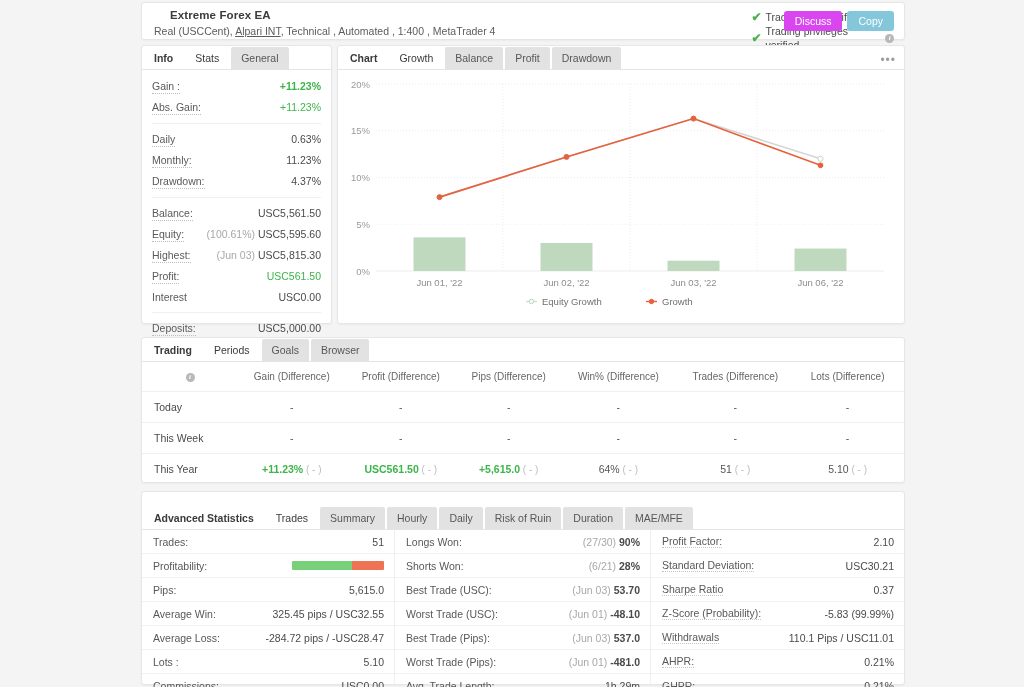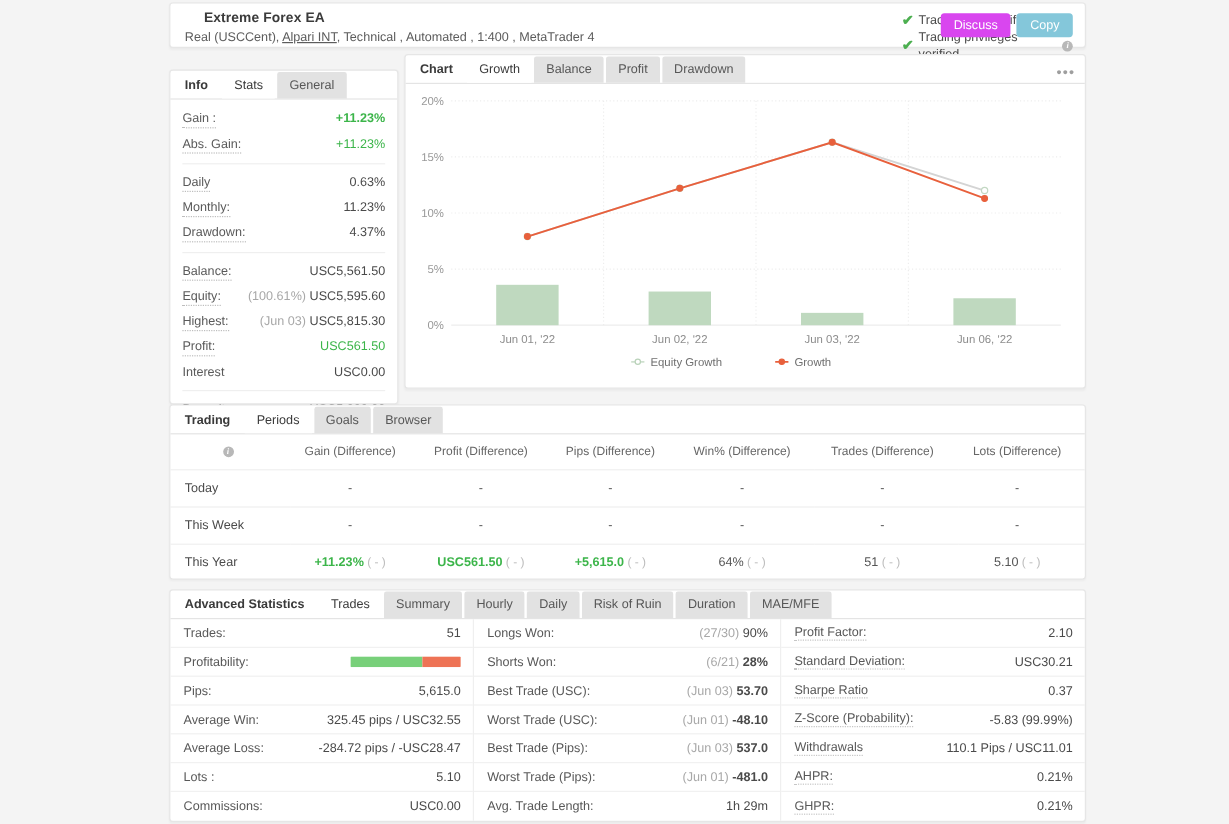--- a/index.html
+++ b/index.html
@@ -58,21 +58,21 @@
     background: #e2e2e2; color: #575757; margin-right: 2px;
     border-radius: 2px 2px 0 0; line-height: 14px;
   }
   .tab.active { background: #ffffff; color: #3a3a3a; }
   .tab.label { background: transparent; font-weight: bold; color: #3a3a3a; cursor: default; }
   .dots { margin-left: auto; color: #9e9e9e; font-size: 12px; letter-spacing: 1px; padding: 0 8px 2px 0; cursor: pointer; }
 
   
   .stats {
     position: absolute; left: 141px; top: 45px; width: 191px; height: 279px;
-    display: flex; flex-direction: column; margin-top: 13px;
+    display: flex; flex-direction: column;
   }
   .stats .tabbar { padding-top: 4px; height: 24px; }
   .stats-body { padding: 6px 10px 4px 10px; }
   .srow {
     display: flex; justify-content: space-between; align-items: baseline;
     font-size: 10.5px; padding: 3.5px 0; line-height: 13px;
   }
   .srow .k { color: #5a5a5a; border-bottom: 1px dotted #bdbdbd; }
   .srow .k.plain { border-bottom: none; }
   .srow .v { color: #4a4a4a; text-align: right; }
@@ -105,21 +105,21 @@
     border-top: 1px solid #efefef; color: #555;
   }
   table.pt td.first { text-align: left; padding-left: 12px; color: #4a4a4a; }
   table.pt td.green { color: #3cb54a; font-weight: bold; }
   .diff { color: #bdbdbd; font-weight: normal; font-size: 10px; }
 
   
   .advanced {
     position: absolute; left: 141px; top: 491px; width: 764px; height: 194px;
   }
-  .advanced .tabbar { padding-top: 4px; height: 24px; }
+  .advanced .tabbar { padding-top: 4px; height: 24px; margin-top: 14px; }
   .adv-grid { display: flex; }
   .adv-col { flex: 1 1 0; }
   .adv-col.c1 { flex: 0 0 252px; }
   .adv-col.c2 { flex: 0 0 256px; border-left: 1px solid #efefef; }
   .adv-col.c3 { flex: 1 1 auto; border-left: 1px solid #efefef; }
   .arow {
     display: flex; justify-content: space-between; align-items: center;
     font-size: 10.5px; padding: 5px 10px 5px 11px; height: 24px;
     border-bottom: 1px solid #f1f1f1;
   }
@@ -373,21 +373,21 @@
             <span class="v"><b style="font-weight: normal;">5.10</b></span>
           </div>
           <div class="arow">
             <span class="k plain">Commissions:</span>
             <span class="v"><b style="font-weight: normal;">USC0.00</b></span>
           </div>
         </div>
       <div class="adv-col c2" id="adv-col2">
           <div class="arow">
             <span class="k plain">Longs Won:</span>
-            <span class="v"><span class="muted">(27/30) </span><b style="font-weight: normal;">90%</b></span>
+            <span class="v"><span class="muted">(27/30) </span><b style="font-weight: bold;">90%</b></span>
           </div>
           <div class="arow">
             <span class="k plain">Shorts Won:</span>
             <span class="v"><span class="muted">(6/21) </span><b style="font-weight: bold;">28%</b></span>
           </div>
           <div class="arow">
             <span class="k plain">Best Trade (USC):</span>
             <span class="v"><span class="muted">(Jun 03) </span><b style="font-weight: bold;">53.70</b></span>
           </div>
           <div class="arow">

